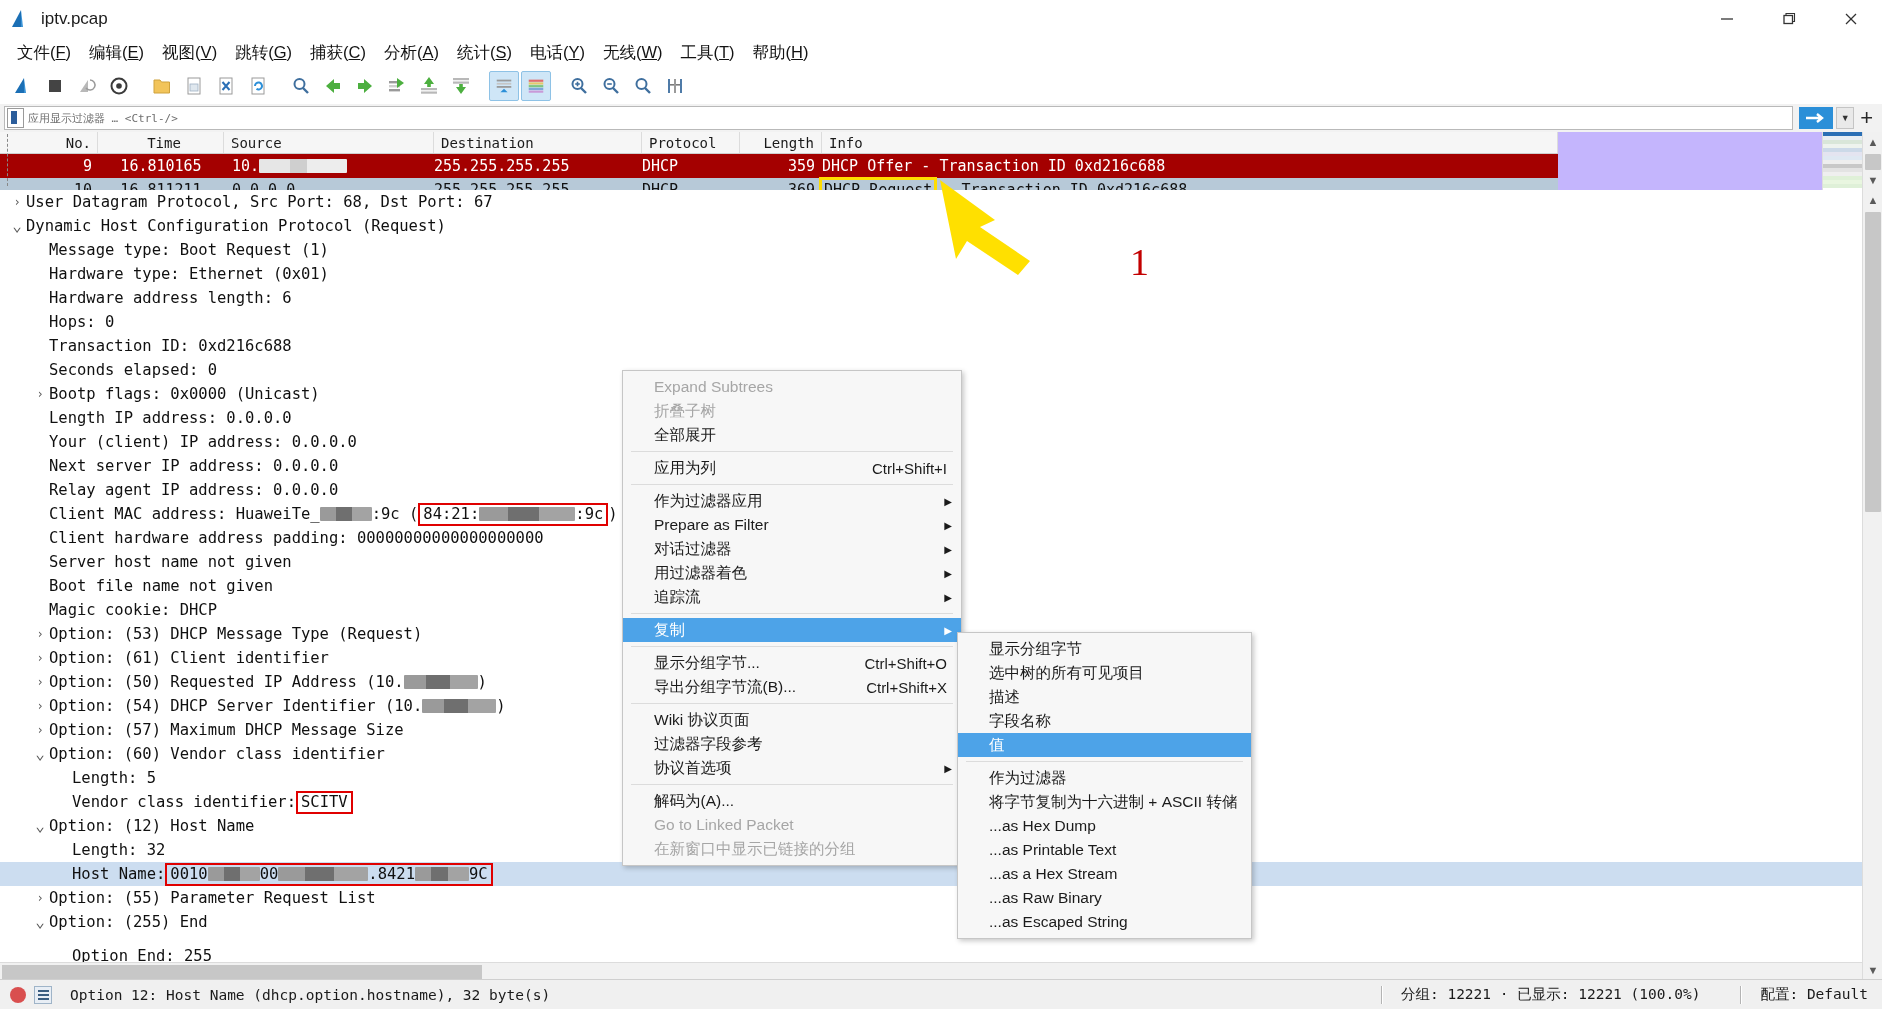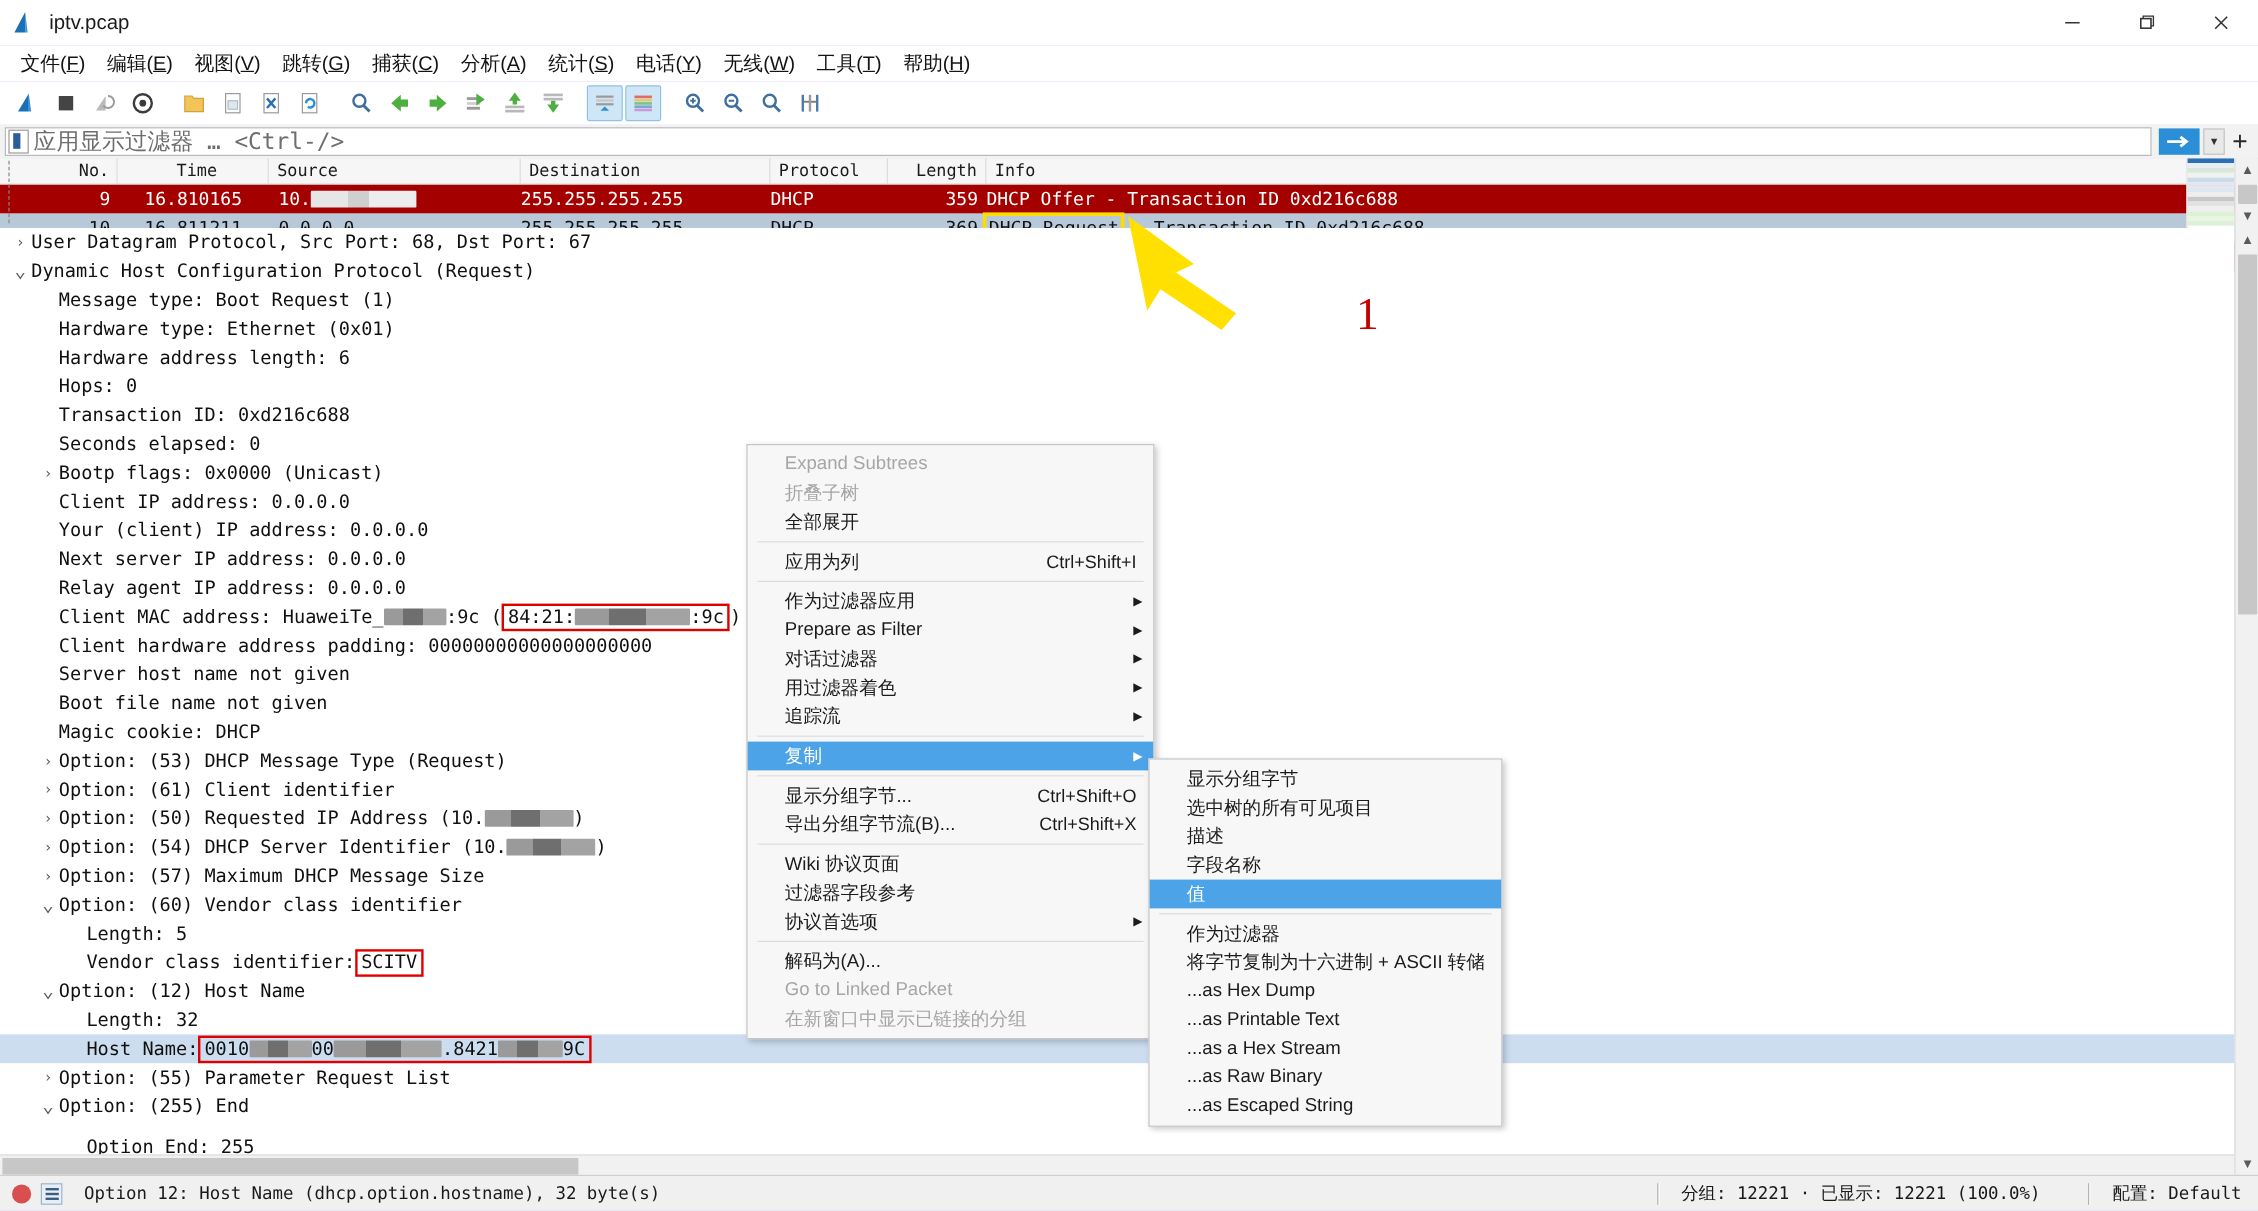--- a/index.html
+++ b/index.html
@@ -54,33 +54,33 @@
   .filterinput {
     margin-left:4px; height:24px; flex:1; background:#ffffff;
     border:1px solid #b9b9b9; display:flex; align-items:center; padding-left:2px;
   }
   .bookmark {
     width:17px; height:20px; background:#fff; border:1px solid #9a9a9a;
     position:relative; margin-right:4px; flex:none;
   }
   .bookmark:before{ content:""; position:absolute; left:3px; top:2px; width:6px; height:13px; background:#2b5d9b;}
   .filter-ph {
-    font-family:"DejaVu Sans Mono", monospace; font-size:19px; color:#6e6e6e; white-space:nowrap;
+    font-family:"DejaVu Sans Mono", monospace; font-size:11px; color:#6e6e6e; white-space:nowrap;
   }
   .filter-right { display:flex; align-items:center; gap:3px; padding:0 6px; }
   .arrowbtn {
     width:34px; height:22px; background:#2b8fd8; display:flex; align-items:center; justify-content:center;
   }
   .dropbtn { width:18px; height:22px; background:#e9e9e9; border:1px solid #c4c4c4;
              display:flex; align-items:center; justify-content:center; font-size:9px; color:#333;}
   .plusbtn { font-size:22px; color:#2a2a2a; line-height:1; padding:0 3px;}
 
   
   .packetlist {
-    position:absolute; left:0; top:132px; width:1882px; height:58px; background:#fff;
+    position:absolute; left:0; top:132px; width:1558px; height:58px; background:#fff;
   }
   .plist-head {
     display:flex; height:22px; background:#f6f6f6; border-bottom:1px solid #cfcfcf;
     font-family:"DejaVu Sans Mono", monospace; font-size:14px; color:#1a1a1a;
   }
   .plist-head > div { padding-left:7px; border-right:1px solid #dcdcdc; line-height:22px; }
   .plist-rows { font-family:"DejaVu Sans Mono", monospace; font-size:15px; }
   .prow { display:flex; height:24px; line-height:24px; align-items:center; }
   .prow.red { background:#a40000; color:#ffffff; }
   .prow.blue { background:#b7c9d8; color:#111111; }
@@ -471,21 +471,21 @@
           <span style="display: inline-flex; align-items: center;">Seconds elapsed: 0</span>
         </div>
         <div class="drow">
           <span style="width: 31px; flex: 0 0 auto;"></span>
           <span class="tw">›</span>
           <span style="display: inline-flex; align-items: center;">Bootp flags: 0x0000 (Unicast)</span>
         </div>
         <div class="drow">
           <span style="width: 31px; flex: 0 0 auto;"></span>
           <span class="tw"></span>
-          <span style="display: inline-flex; align-items: center;">Client IP address: 0.0.0.0</span>
+          <span style="display: inline-flex; align-items: center;">Length IP address: 0.0.0.0</span>
         </div>
         <div class="drow">
           <span style="width: 31px; flex: 0 0 auto;"></span>
           <span class="tw"></span>
           <span style="display: inline-flex; align-items: center;">Your (client) IP address: 0.0.0.0</span>
         </div>
         <div class="drow">
           <span style="width: 31px; flex: 0 0 auto;"></span>
           <span class="tw"></span>
           <span style="display: inline-flex; align-items: center;">Next server IP address: 0.0.0.0</span>

